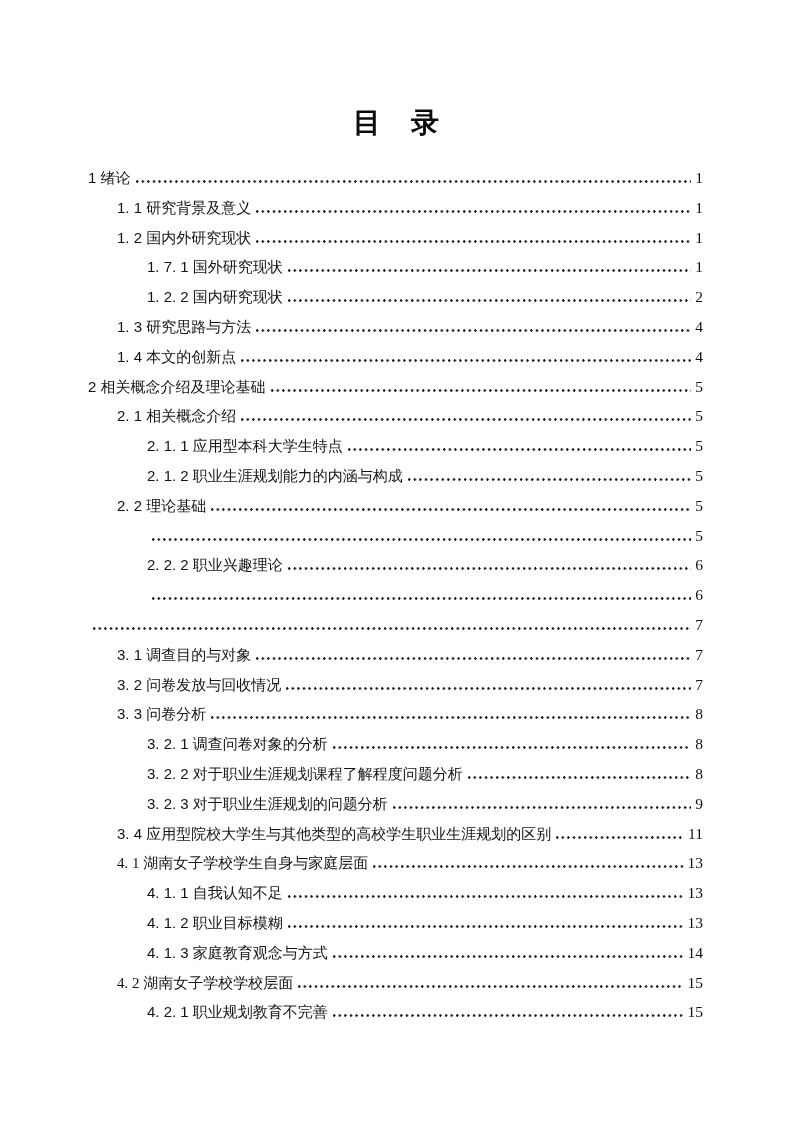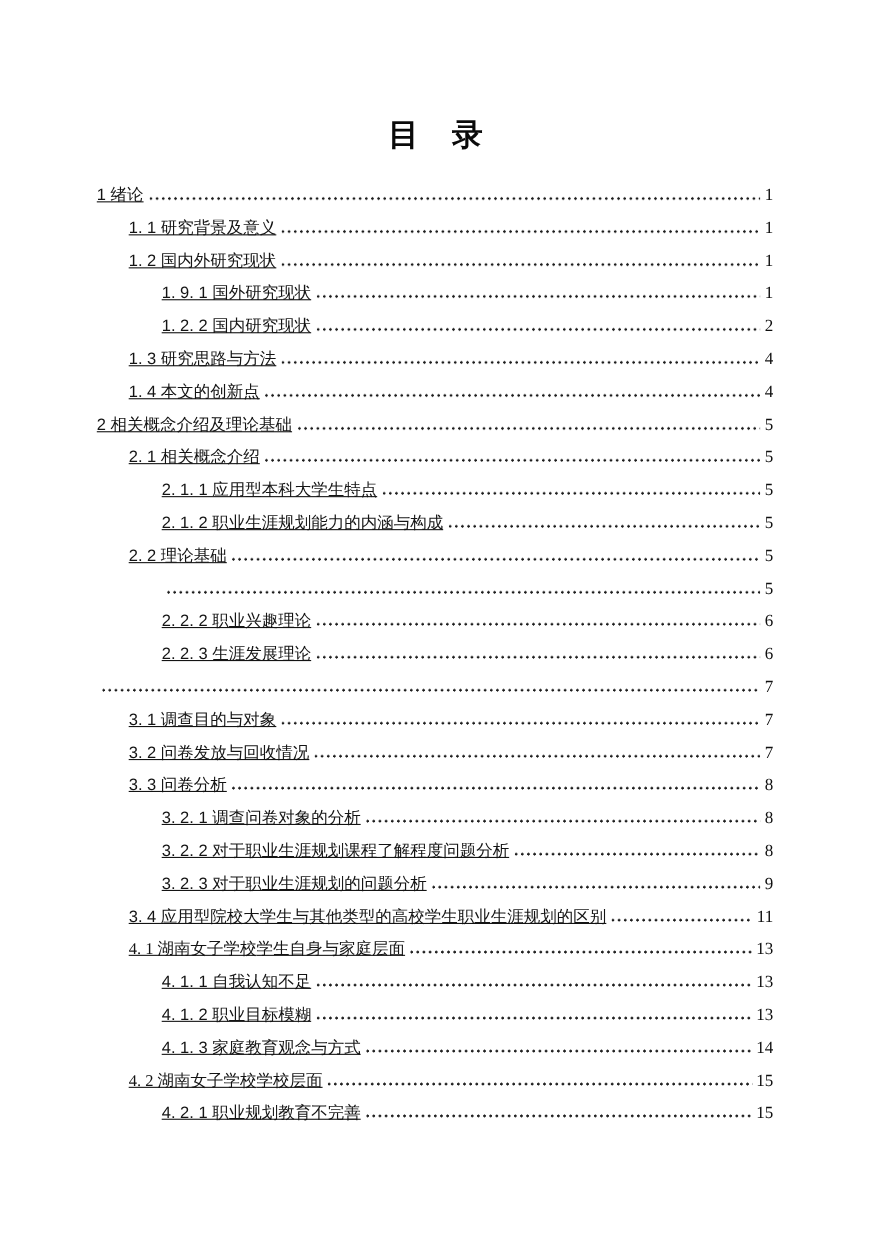--- a/index.html
+++ b/index.html
@@ -35,21 +35,21 @@
     height: 29.8px;
     line-height: 29.8px;
     font-size: 15px;
     white-space: nowrap;
     color: #141414;
   }
   .toc-row.lv1 { padding-left: 0; }
   .toc-row.lv2 { padding-left: 29px; }
   .toc-row.lv3 { padding-left: 59px; }
   .toc-label { flex: 0 0 auto; }
-  .seg { font-family: "Liberation Sans", "DejaVu Sans", sans-serif; text-decoration: underline; }
+  .seg { font-family: "Liberation Sans", "DejaVu Sans", sans-serif; }
   .seg-song { font-family: "Liberation Serif", "DejaVu Serif", serif; font-weight: 400; }
   .leader {
     flex: 1 1 auto;
     height: 3px;
     margin-left: 5px;
     margin-right: 4px;
     background-image: radial-gradient(circle at 1.2px 1.5px, #1c1c1c 1.05px, rgba(0,0,0,0) 1.4px);
     background-size: 5.6px 3px;
     background-repeat: repeat-x;
     background-position: 0 0;
@@ -77,21 +77,21 @@
     <span class="toc-label"><span class="seg">1. 1 研究背景及意义</span></span>
     <span class="leader"></span>
     <span class="toc-page">1</span>
   </div>
       <div class="toc-row lv2">
     <span class="toc-label"><span class="seg">1. 2 国内外研究现状</span></span>
     <span class="leader"></span>
     <span class="toc-page">1</span>
   </div>
       <div class="toc-row lv3">
-    <span class="toc-label"><span class="seg">1. 9. 1 国外研究现状</span></span>
+    <span class="toc-label"><span class="seg">1. 7. 1 国外研究现状</span></span>
     <span class="leader"></span>
     <span class="toc-page">1</span>
   </div>
       <div class="toc-row lv3">
     <span class="toc-label"><span class="seg">1. 2. 2 国内研究现状</span></span>
     <span class="leader"></span>
     <span class="toc-page">2</span>
   </div>
       <div class="toc-row lv2">
     <span class="toc-label"><span class="seg">1. 3 研究思路与方法</span></span>
@@ -131,21 +131,20 @@
       <div class="toc-row lv3">
     <span class="leader"></span>
     <span class="toc-page">5</span>
   </div>
       <div class="toc-row lv3">
     <span class="toc-label"><span class="seg">2. 2. 2 职业兴趣理论</span></span>
     <span class="leader"></span>
     <span class="toc-page">6</span>
   </div>
       <div class="toc-row lv3">
-    <span class="toc-label"><span class="seg">2. 2. 3 生涯发展理论</span></span>
     <span class="leader"></span>
     <span class="toc-page">6</span>
   </div>
       <div class="toc-row lv1">
     <span class="leader"></span>
     <span class="toc-page">7</span>
   </div>
       <div class="toc-row lv2">
     <span class="toc-label"><span class="seg">3. 1 调查目的与对象</span></span>
     <span class="leader"></span>

